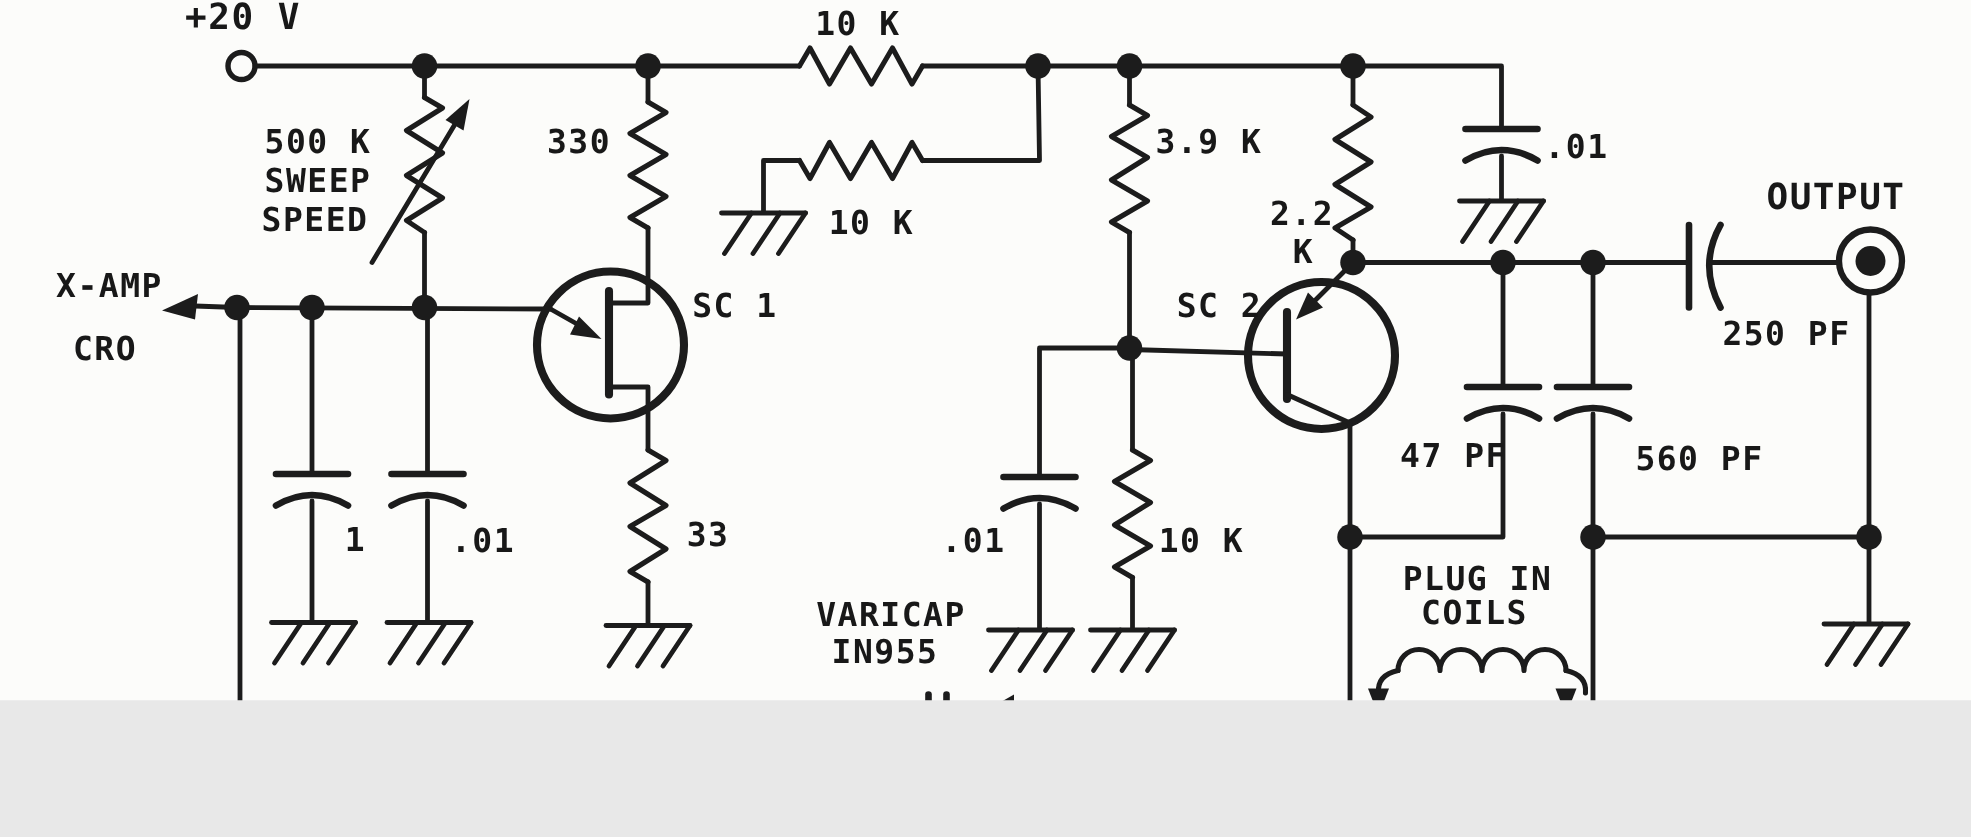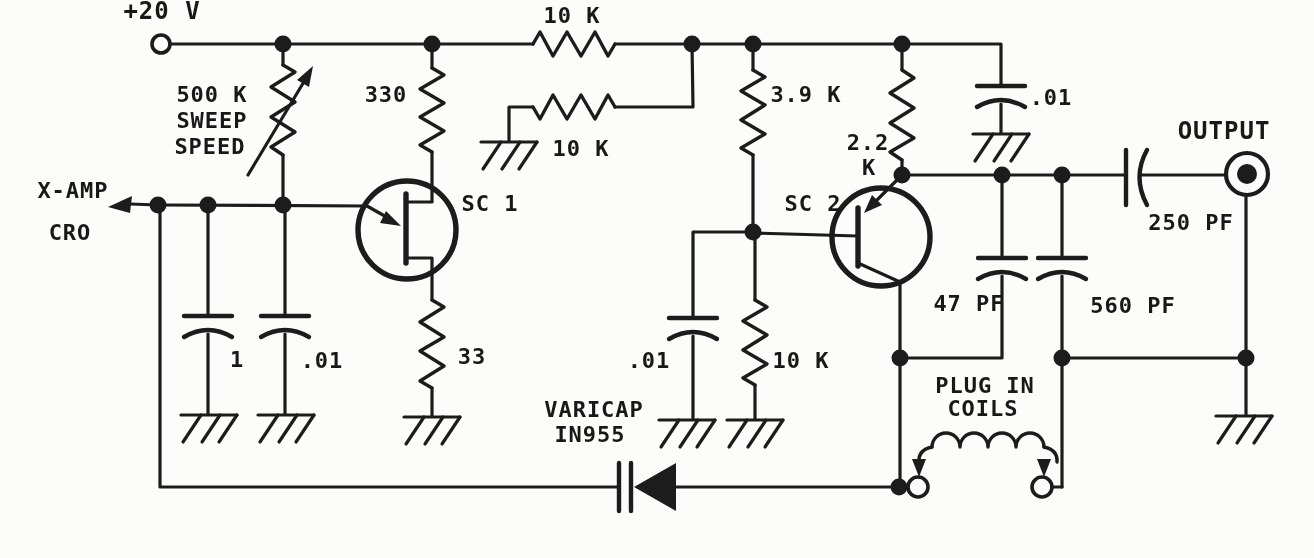--- a/index.html
+++ b/index.html
@@ -1,18 +1,18 @@
 <!DOCTYPE html>
 <html><head>
 <meta charset="utf-8">
 <style>
   html,body{margin:0;padding:0;background:#e8e8e8;}
   .page{
     position:relative;
-    width:1314px;height:558px;
+    width:1314px;height:467px;
     background:#fcfcfa;
     overflow:hidden;
     font-family:"DejaVu Sans Mono", monospace;
   }
   svg{position:absolute;left:0;top:0;}
   .w{stroke:#1c1c1c;stroke-width:3.2;fill:none;stroke-linecap:round;stroke-linejoin:round;}
   .sym{stroke:#1c1c1c;stroke-width:3.4;fill:none;stroke-linecap:round;stroke-linejoin:round;}
   .plate{stroke:#1c1c1c;stroke-width:4.4;fill:none;stroke-linecap:round;}
   .tcirc{stroke:#1c1c1c;stroke-width:5.4;fill:none;}
   .tbar{stroke:#1c1c1c;stroke-width:5.4;fill:none;stroke-linecap:round;}

